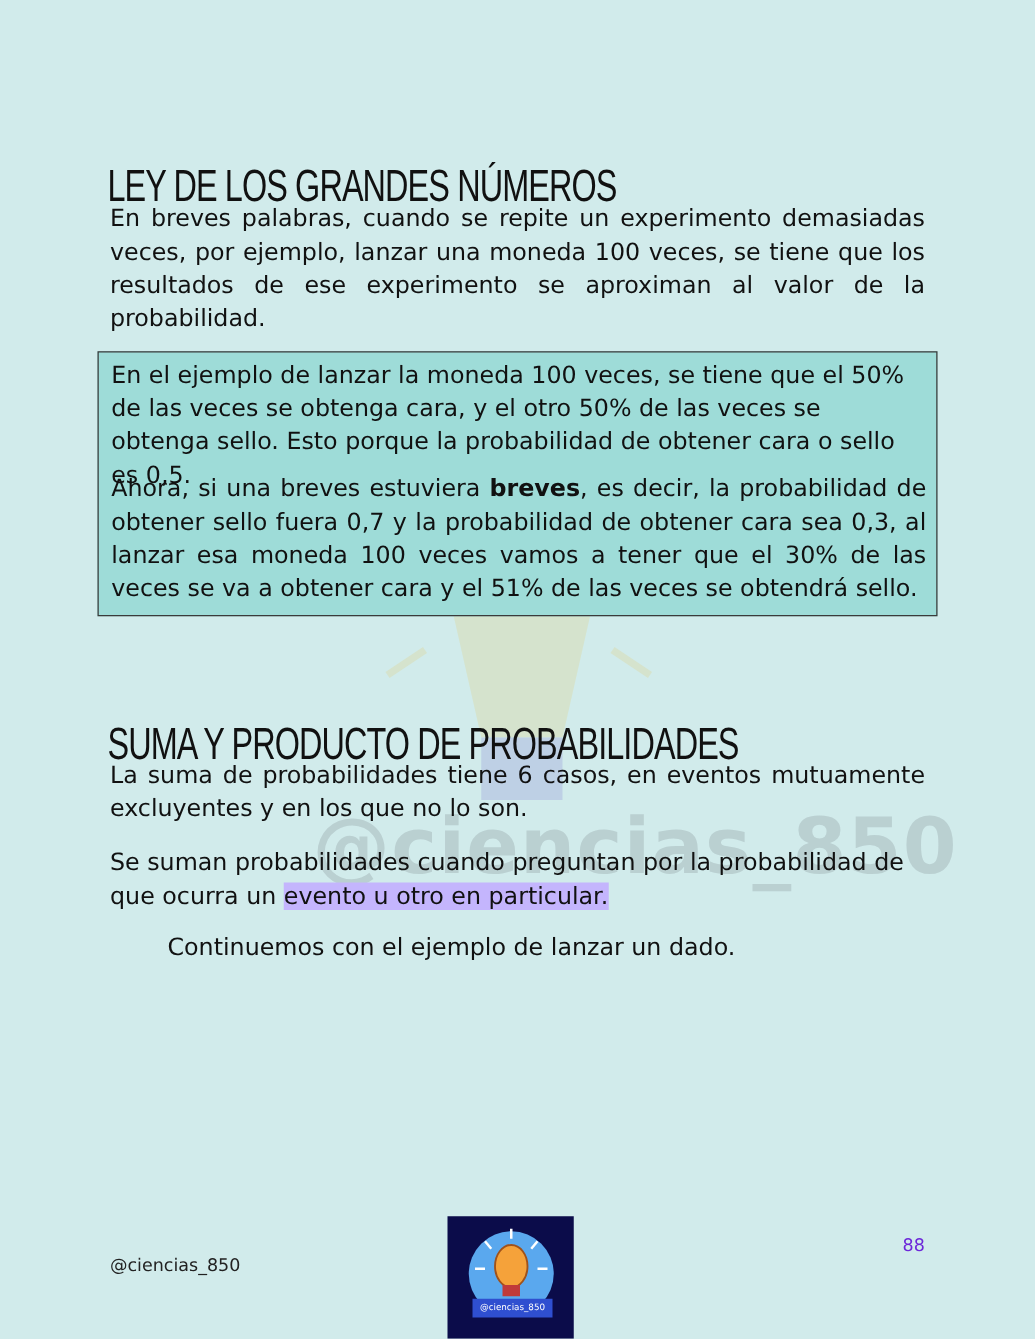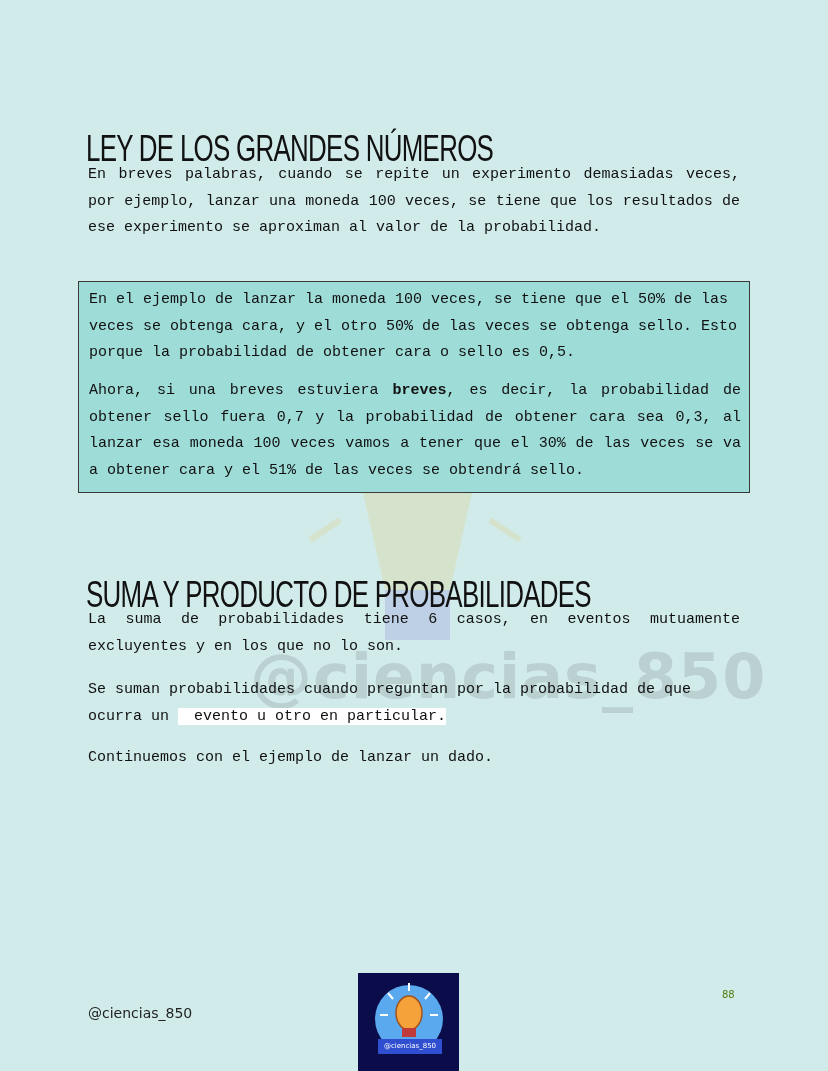--- a/index.html
+++ b/index.html
@@ -23,42 +23,41 @@
     font-family: "Liberation Sans Narrow", "Liberation Sans", sans-serif;
     font-stretch: condensed;
     font-size: 36px; font-weight: normal; letter-spacing: -1px;
     transform: scaleX(0.72); transform-origin: left top;
     white-space: nowrap; color: #111;
   }
   .h1 { top: 104px; }
   .h2 { top: 544px; }
   .para {
     position: absolute; left: 88px; width: 652px;
-    font-size: 15px; line-height: 26.5px; text-align: justify;
+    font-size: 19px; line-height: 26.5px; text-align: justify;
     margin: 0;
-    font-family: Liberation Mono, monospace;
   }
   .p1 { top: 162px; }
   .box {
     position: absolute; left: 78px; top: 281px; width: 672px; height: 212px;
     background: #9edcd8; border: 1.5px solid #3a3a3a; box-sizing: border-box;
   }
   .box .para { left: 10px; width: 652px; position: absolute; }
   .b1 { top: 5px; text-align: left; }
   .b2 { top: 96px; }
   .hl-bold { font-weight: bold; }
   .p2 { top: 607px; }
   .p3 { top: 677px; text-align: left; }
-  .p4 { top: 745px; text-align: left; }
-  .highlight { background: #ffffff; padding-left: 16px; }
+  .p4 { top: 745px; text-align: left; margin-left: 46px; }
+  .highlight { background: #c4b5fd; }
   .footer-handle {
     position: absolute; left: 88px; top: 1005px; font-size: 14px; color: #222;
   }
   .page-number {
-    position: absolute; left: 722px; top: 989px; font-size: 10px; color: #4d7c0f;
+    position: absolute; left: 722px; top: 989px; font-size: 14px; color: #6d28d9;
   }
   .logo {
     position: absolute; left: 358px; top: 973px; width: 101px; height: 98px;
     background: #0b0c4a;
   }
   .logo-label {
     position: absolute; left: 20px; top: 66px; width: 64px; height: 15px;
     background: #2f4fd0; color: #fff; font-size: 7px; line-height: 15px; text-align: center;
   }
 </style>

